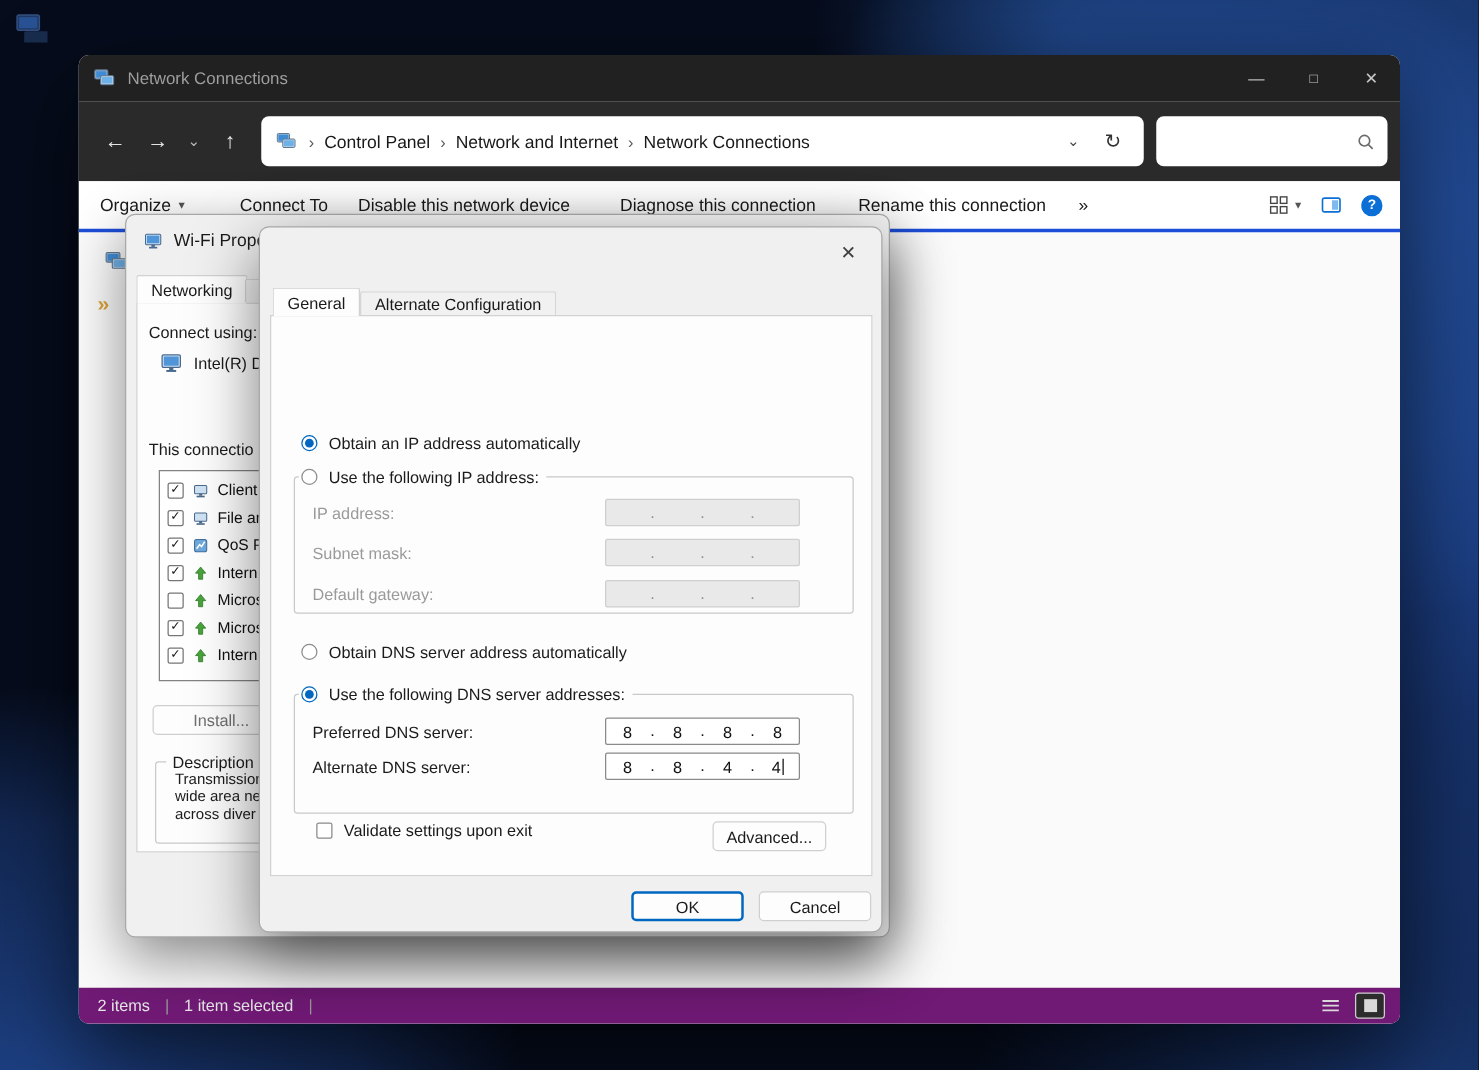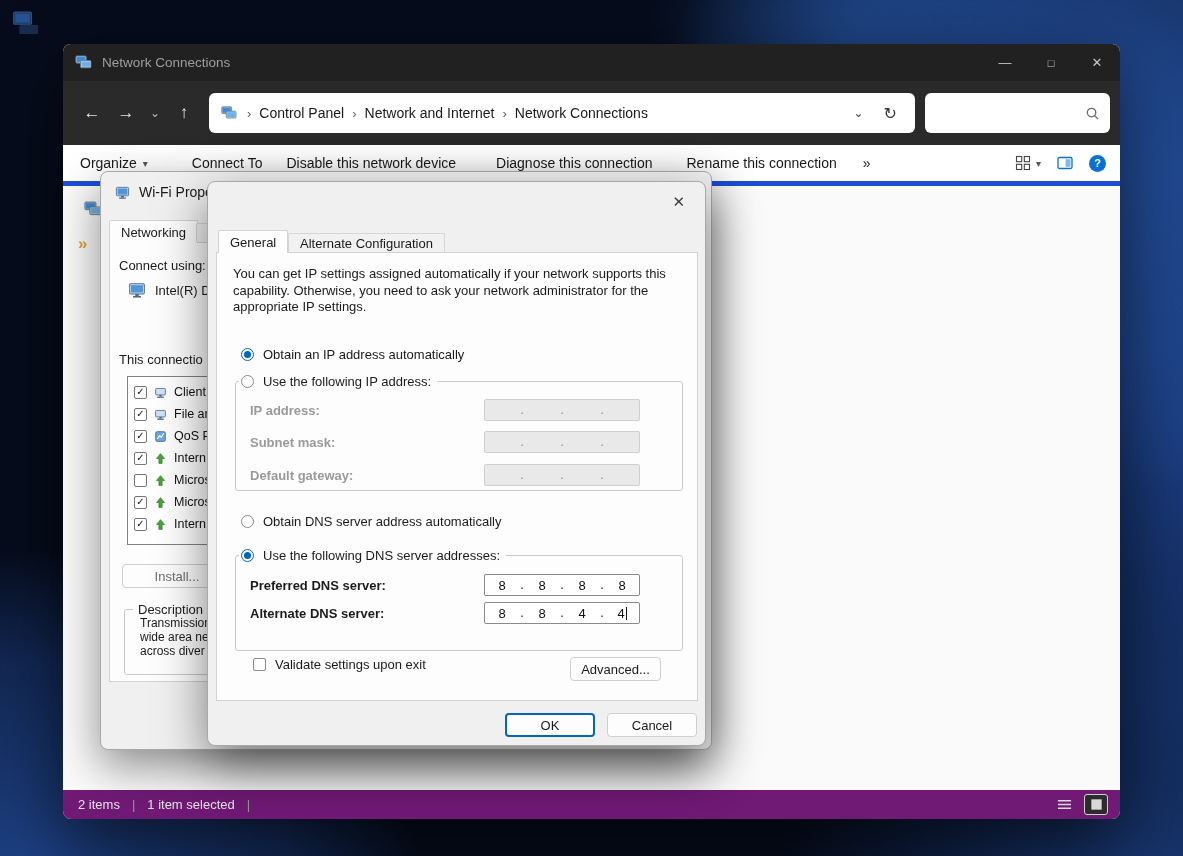--- a/index.html
+++ b/index.html
@@ -39,21 +39,21 @@
   .addressbar { flex:1; height:40px; background:#ffffff; border-radius:6px; display:flex; align-items:center; padding:0 8px 0 12px; margin-left:8px; min-width:0; }
   .addr-icon { display:flex; margin-right:4px; }
   .crumb { font-size:14px; color:#191919; padding:0 2px; white-space:nowrap; }
   .crumb-sep { color:#5a5a5a; font-size:13px; padding:0 6px; }
   .addr-chevron { margin-left:auto; color:#444; font-size:12px; padding:0 10px; }
   .addr-refresh { color:#333; font-size:16px; padding:0 10px; }
   .searchbox { width:185px; height:40px; background:#fff; border-radius:6px; display:flex; align-items:center; padding:0 10px 0 12px; margin-left:10px; flex:none; }
   .searchbox input { border:none; outline:none; flex:1; min-width:0; font-size:13px; font-family:inherit; background:transparent; }
   .search-icon { display:flex; margin-left:6px; }
 
-  .toolbar { height:41px; background:#ffffff; display:flex; align-items:center; padding:0 14px 0 17px; font-size:14px; color:#191919; flex:none; border-bottom:5px solid #1d4ed8; }
+  .toolbar { height:41px; background:#ffffff; display:flex; align-items:center; padding:0 14px 0 17px; font-size:14px; color:#191919; flex:none; border-bottom:3px solid #1d4ed8; }
   .tool-item { display:flex; align-items:center; gap:6px; white-space:nowrap; }
   .mr44{margin-right:44px}.mr24{margin-right:24px}.mr40{margin-right:40px}.mr34{margin-right:34px}.mr26{margin-right:26px}
   .tool-caret { font-size:10px; color:#555; }
   .tool-overflow { font-size:14px; color:#191919; margin-right:10px; }
   .tool-right { margin-left:auto; display:flex; align-items:center; gap:15px; }
   .viewbtn { display:flex; align-items:center; gap:5px; }
   .help-badge { width:17px; height:17px; border-radius:50%; background:#0b6fd6; color:#fff; font-size:11px; font-weight:bold; display:flex; align-items:center; justify-content:center; }
 
   .content { flex:1; position:relative; background:#fafafa; }
   .frag-orange { position:absolute; left:15px; top:48px; color:#dba43c; font-size:17px; font-weight:bold; }
@@ -106,21 +106,21 @@
   .group { position:absolute; border:1px solid #c9c9c9; border-radius:3px; }
   .grp1 { left:18px; top:128px; width:448px; height:110px; }
   .grp2 { left:18px; top:302px; width:448px; height:96px; }
   .r1 { left:24px; top:94px; }
   .r2 { left:22px; top:121px; }
   .r3 { left:24px; top:261px; }
   .r4 { left:22px; top:295px; }
   .g-row { position:absolute; left:14px; right:12px; height:23px; display:flex; align-items:center; }
   .g1a{top:17px}.g1b{top:49px}.g1c{top:82px}
   .g2a{top:18px}.g2b{top:46px}
-  .g-label { font-size:13px;font-weight:bold; }
+  .g-label { font-size:13px; }
   .lbl-dis { color:#9a9a9a; } .lbl-en { color:#1b1b1b; }
   .ipfield { position:absolute; left:234px; top:0; width:156px; height:22px; display:flex; align-items:stretch; border-radius:2px; }
   .ipfield.disabled { background:#e9e9e9; border:1px solid #cfcfcf; color:#8f8f8f; }
   .ipfield.enabled  { background:#ffffff; border:1px solid #8a8a8a; color:#111; }
   .seg { flex:1; display:flex; align-items:center; justify-content:center; font-size:13px; }
   .dot { width:6px; display:flex; align-items:flex-end; justify-content:center; font-size:13px; padding-bottom:3px; }
   .caret { width:1px; height:13px; background:#111; margin-left:1px; }
   .validate-row { position:absolute; left:36px; top:404px; display:flex; align-items:center; gap:9px; font-size:13px; color:#1b1b1b; }
   .checkbox { width:13px; height:13px; flex:none; border:1px solid #8a8a8a; background:#fff; border-radius:2px; }
   .advanced-btn { position:absolute; left:353px; top:404px; width:91px; height:24px; }
@@ -362,21 +362,20 @@
   </div>
 
   <div class="dialog ipv4-dialog">
     <div class="dlg-titlebar">
       <span class="dlg-close">✕</span>
     </div>
     <span class="tab active ip-tab1">General</span>
     <span class="tab ip-tab2">Alternate Configuration</span>
 
     <div class="panel ip-panel">
-      <div class="ip-intro">You can get IP settings assigned automatically if your network supports this capability. Otherwise, you need to ask your network administrator for the appropriate IP settings.</div>
 
       <div class="radio-row r1">
         <span class="radio on"></span>
         <span>Obtain an IP address automatically</span>
       </div>
 
       <div class="group grp1">
         <div class="g-row g1a">
           <span class="g-label lbl-dis">IP address:</span>
           <span class="ipfield disabled">

